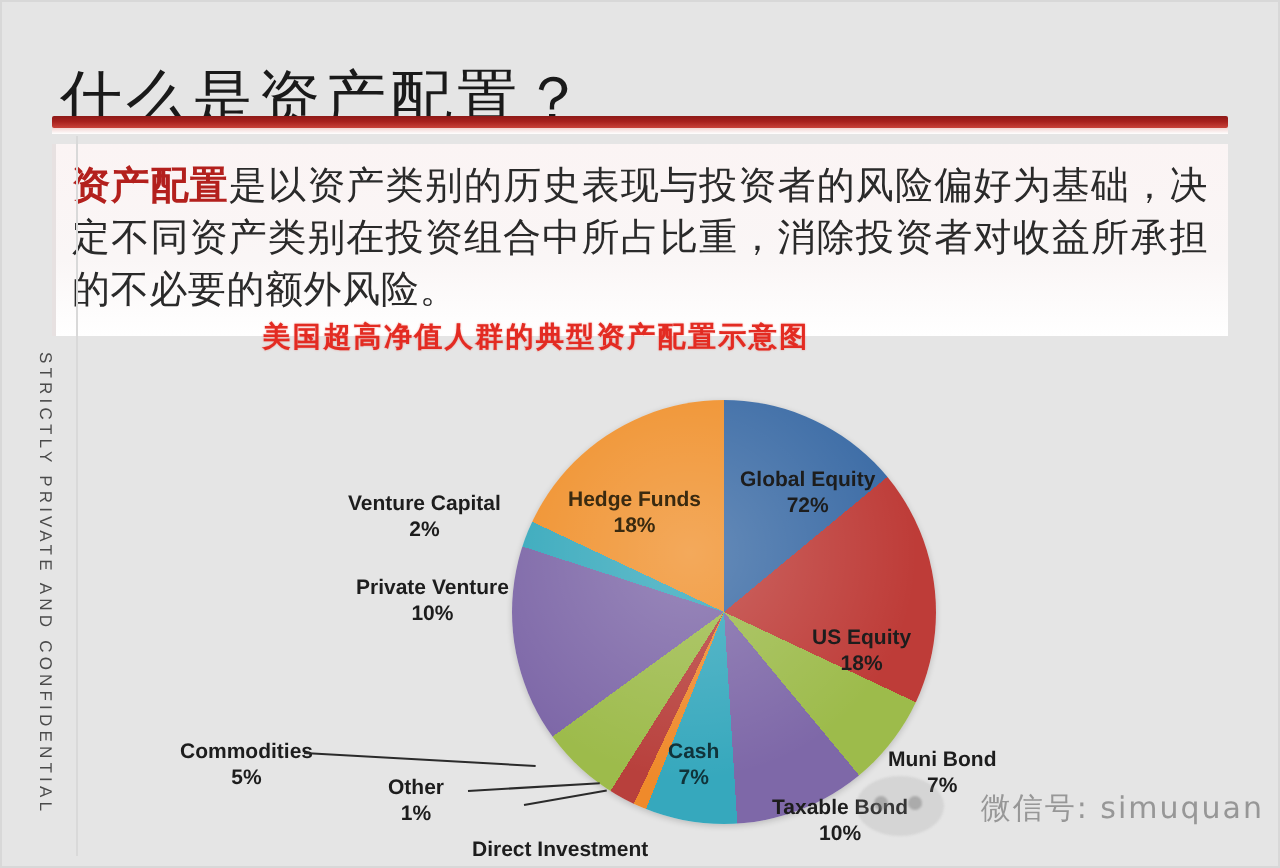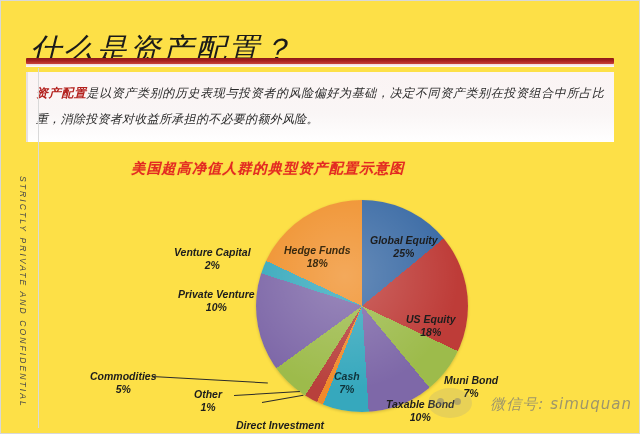--- a/index.html
+++ b/index.html
@@ -11,22 +11,21 @@
     position: relative;
     overflow: hidden;
     font-family: "Liberation Sans", sans-serif;
     color: #231f20;
   }
 
   
   #slide {
     position: absolute;
     inset: 0;
-    background: #fde047;
-    font-style: italic;
+    background: #e5e5e5;
   }
 
   
   #slide::after{
     content:"";
     position:absolute; inset:0;
     border:1px solid #d8d8d8;
     pointer-events:none;
   }
 
@@ -61,21 +60,21 @@
     position: absolute;
     left: 26px; top: 72px;
     width: 588px;
     padding: 8px 10px 10px 8px;
     box-sizing: border-box;
     background: linear-gradient(to bottom,#fbf4f4 0%, #faf6f6 60%, #ffffff 100%);
     border-left: 2px solid #e7e1e1;
   }
   #intro-text {
     font-family: "DejaVu Serif", "Liberation Serif", serif;
-    font-size: 12px;
+    font-size: 19px;
     line-height: 26px;
     color: #2a2a2a;
     text-align: justify;
     letter-spacing: 0.3px;
     margin: 0;
   }
   .kw {
     color: #b3201d;
     font-weight: 700;
   }
@@ -222,21 +221,21 @@
 
     <div id="chart-title">美国超高净值人群的典型资产配置示意图</div>
 
     <div id="pie-wrap">
       <div id="pie" style="background: conic-gradient(rgb(59, 107, 165) 0deg, rgb(59, 107, 165) 50.4deg, rgb(190, 60, 56) 50.4deg, rgb(190, 60, 56) 115.2deg, rgb(157, 187, 75) 115.2deg, rgb(157, 187, 75) 140.4deg, rgb(126, 104, 168) 140.4deg, rgb(126, 104, 168) 176.4deg, rgb(54, 168, 189) 176.4deg, rgb(54, 168, 189) 201.6deg, rgb(239, 138, 43) 201.6deg, rgb(239, 138, 43) 205.2deg, rgb(184, 64, 60) 205.2deg, rgb(184, 64, 60) 212.4deg, rgb(157, 187, 75) 212.4deg, rgb(157, 187, 75) 234deg, rgb(126, 104, 168) 234deg, rgb(126, 104, 168) 252deg, rgb(126, 104, 168) 252deg, rgb(126, 104, 168) 288deg, rgb(55, 169, 188) 288deg, rgb(55, 169, 188) 295.2deg, rgb(240, 145, 45) 295.2deg, rgb(240, 145, 45) 360deg);"></div>
       <div id="pie-sheen"></div>
     </div>
 
     <div class="pie-label" style="left:322px; top:82px;">
       <span>Global Equity</span>
-      <span class="pct">25%</span>
+      <span class="pct">72%</span>
     </div>
 
     <div class="pie-label" style="left:358px; top:140px;margin-top:21px;">
       <span>US Equity</span>
       <span class="pct">18%</span>
     </div>
 
     <div class="pie-label" style="left:236px; top:92px; color:#3a2a10;">
       <span>Hedge Funds</span>
       <span class="pct">18%</span>

